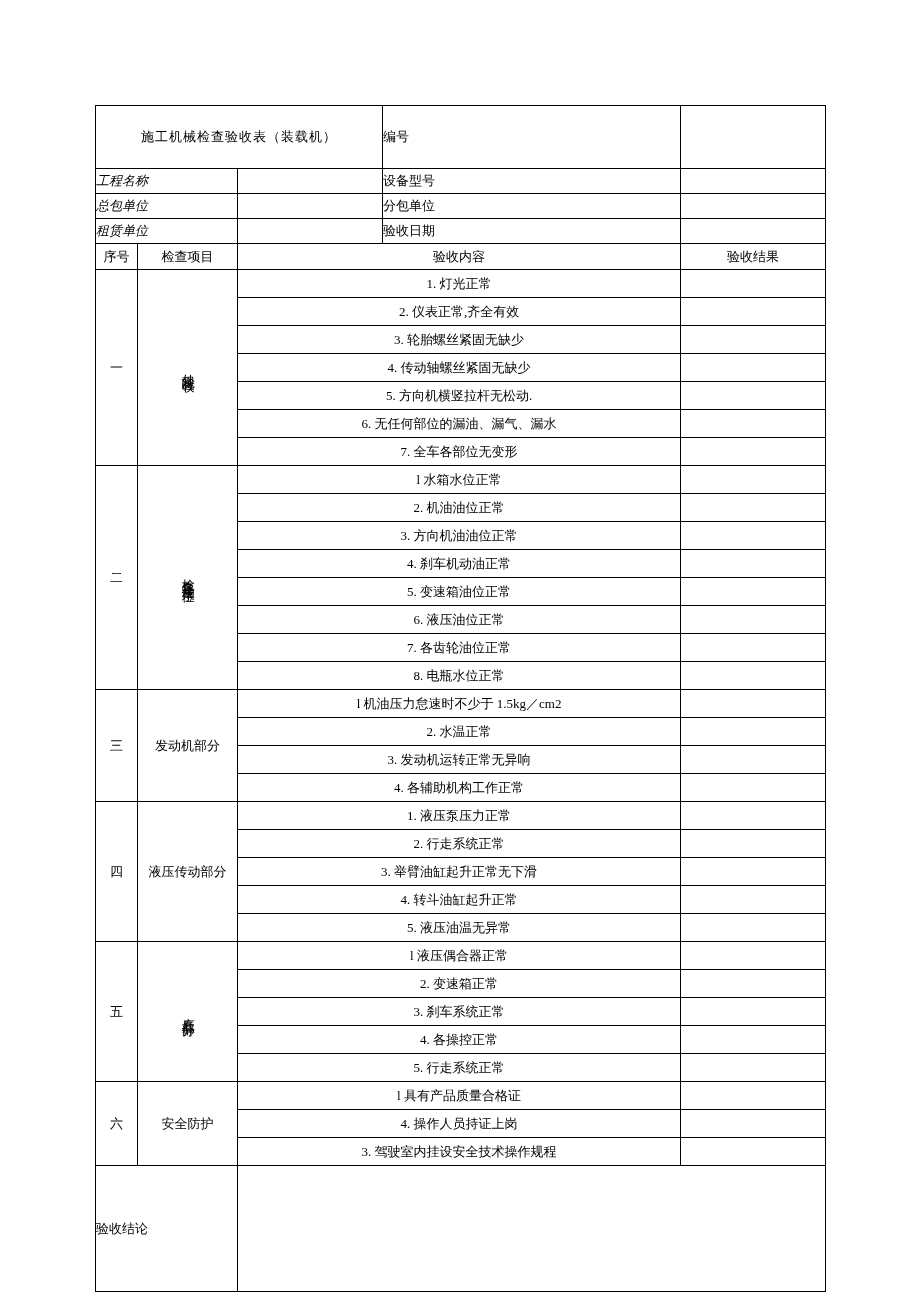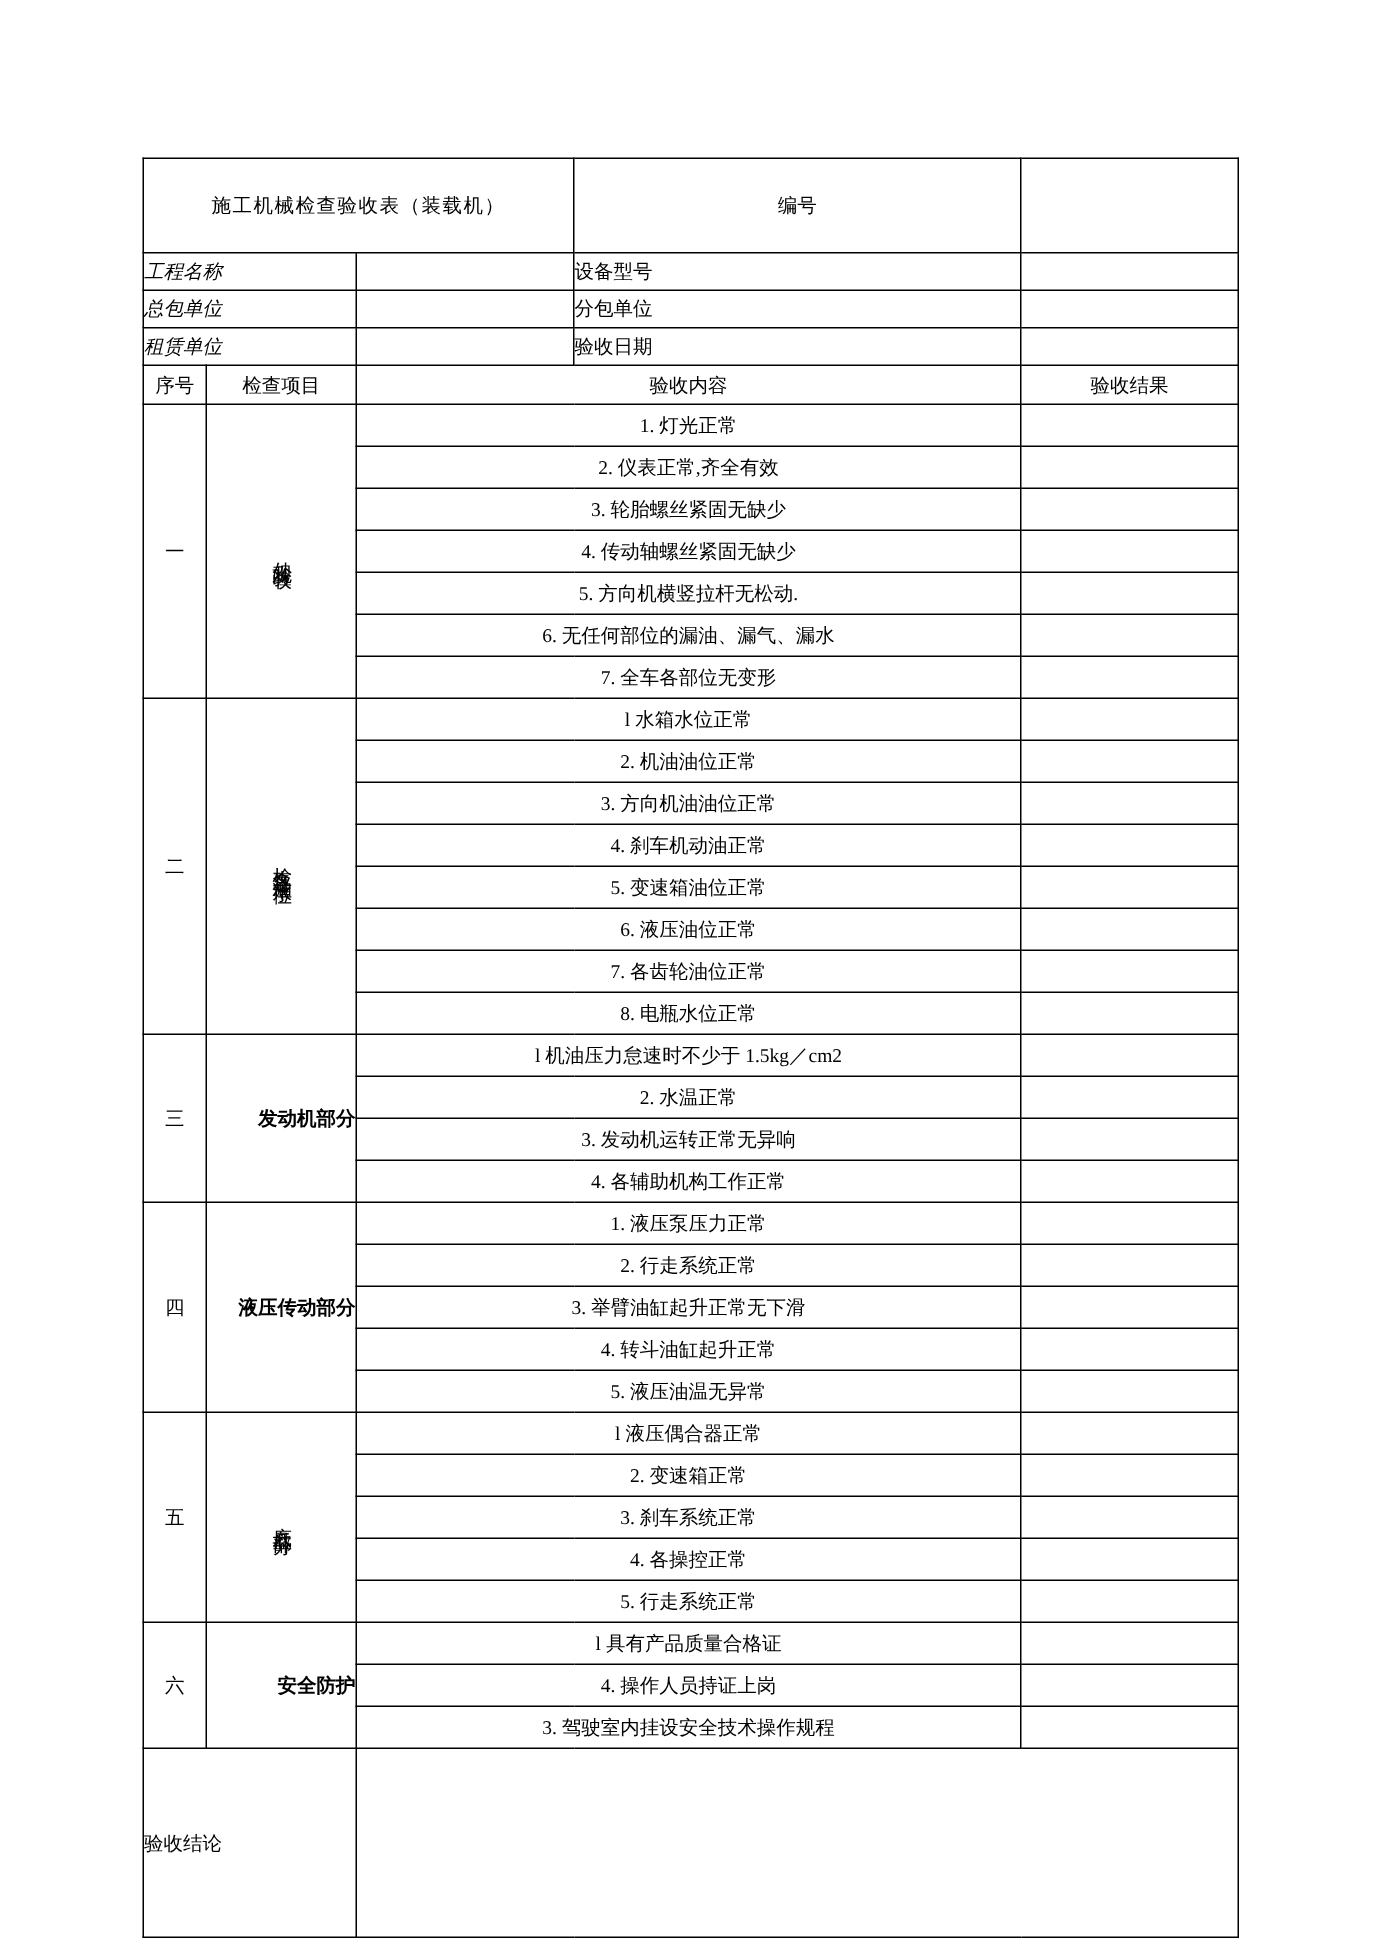--- a/index.html
+++ b/index.html
@@ -35,21 +35,21 @@
   
   .title-cell {
     height: 62px;
     font-size: 23px;
     font-weight: normal;
     text-align: center;
     letter-spacing: 1px;
     font-family: "Liberation Serif", "DejaVu Serif", serif;
   }
   .numlabel-cell {
-    text-align: center;
+    text-align: left;
     font-size: 13px;
   }
   .blank-cell { }
 
   
   .info-label {
     text-align: left;
     height: 24px;
     font-size: 13px;
     font-style: italic;
@@ -71,24 +71,23 @@
     font-size: 13px;
     margin-left: 42px;
   }
 
   
   .seq {
     text-align: center;
     font-size: 14px;
   }
   .cat {
-    text-align: right;
+    text-align: center;
     font-size: 13px;
     padding: 0 4px;
-    font-weight: bold;
   }
   .cat-vert {
     font-size: 13px;
     text-align: center;
   }
   .cat-vert span {
     display: inline-block;
     writing-mode: vertical-rl;
     text-orientation: upright;
     letter-spacing: 2px;

